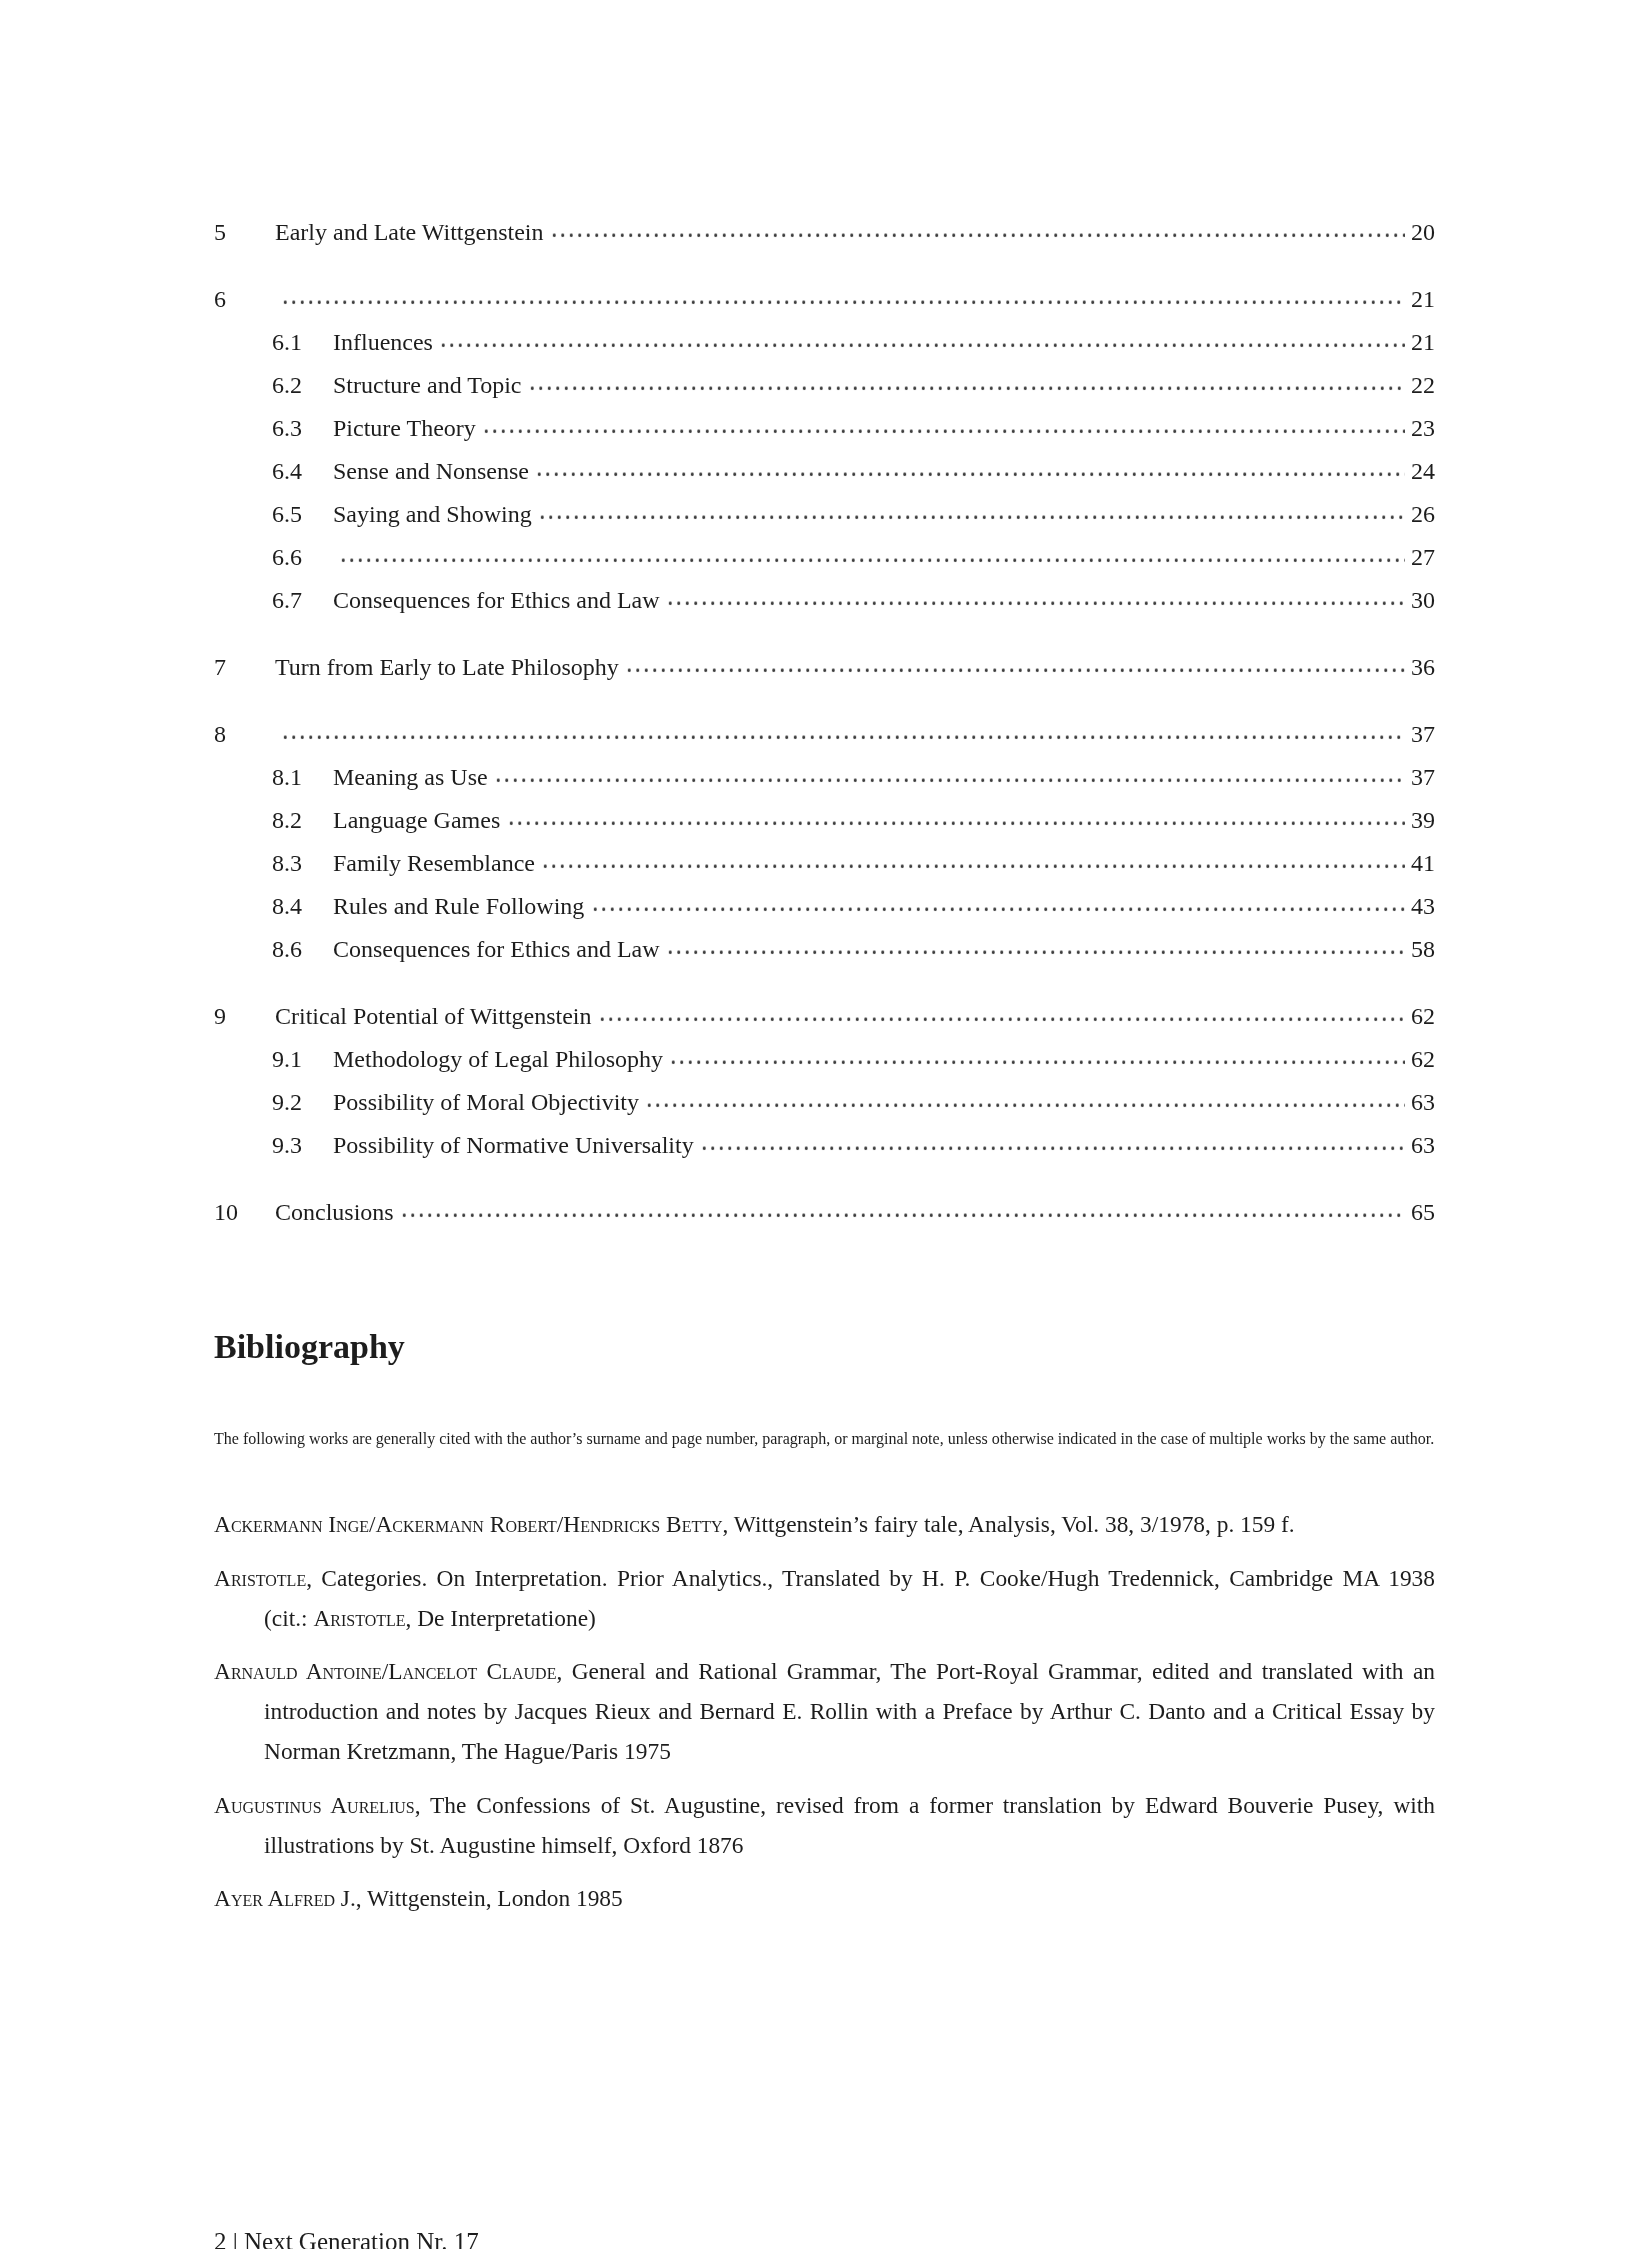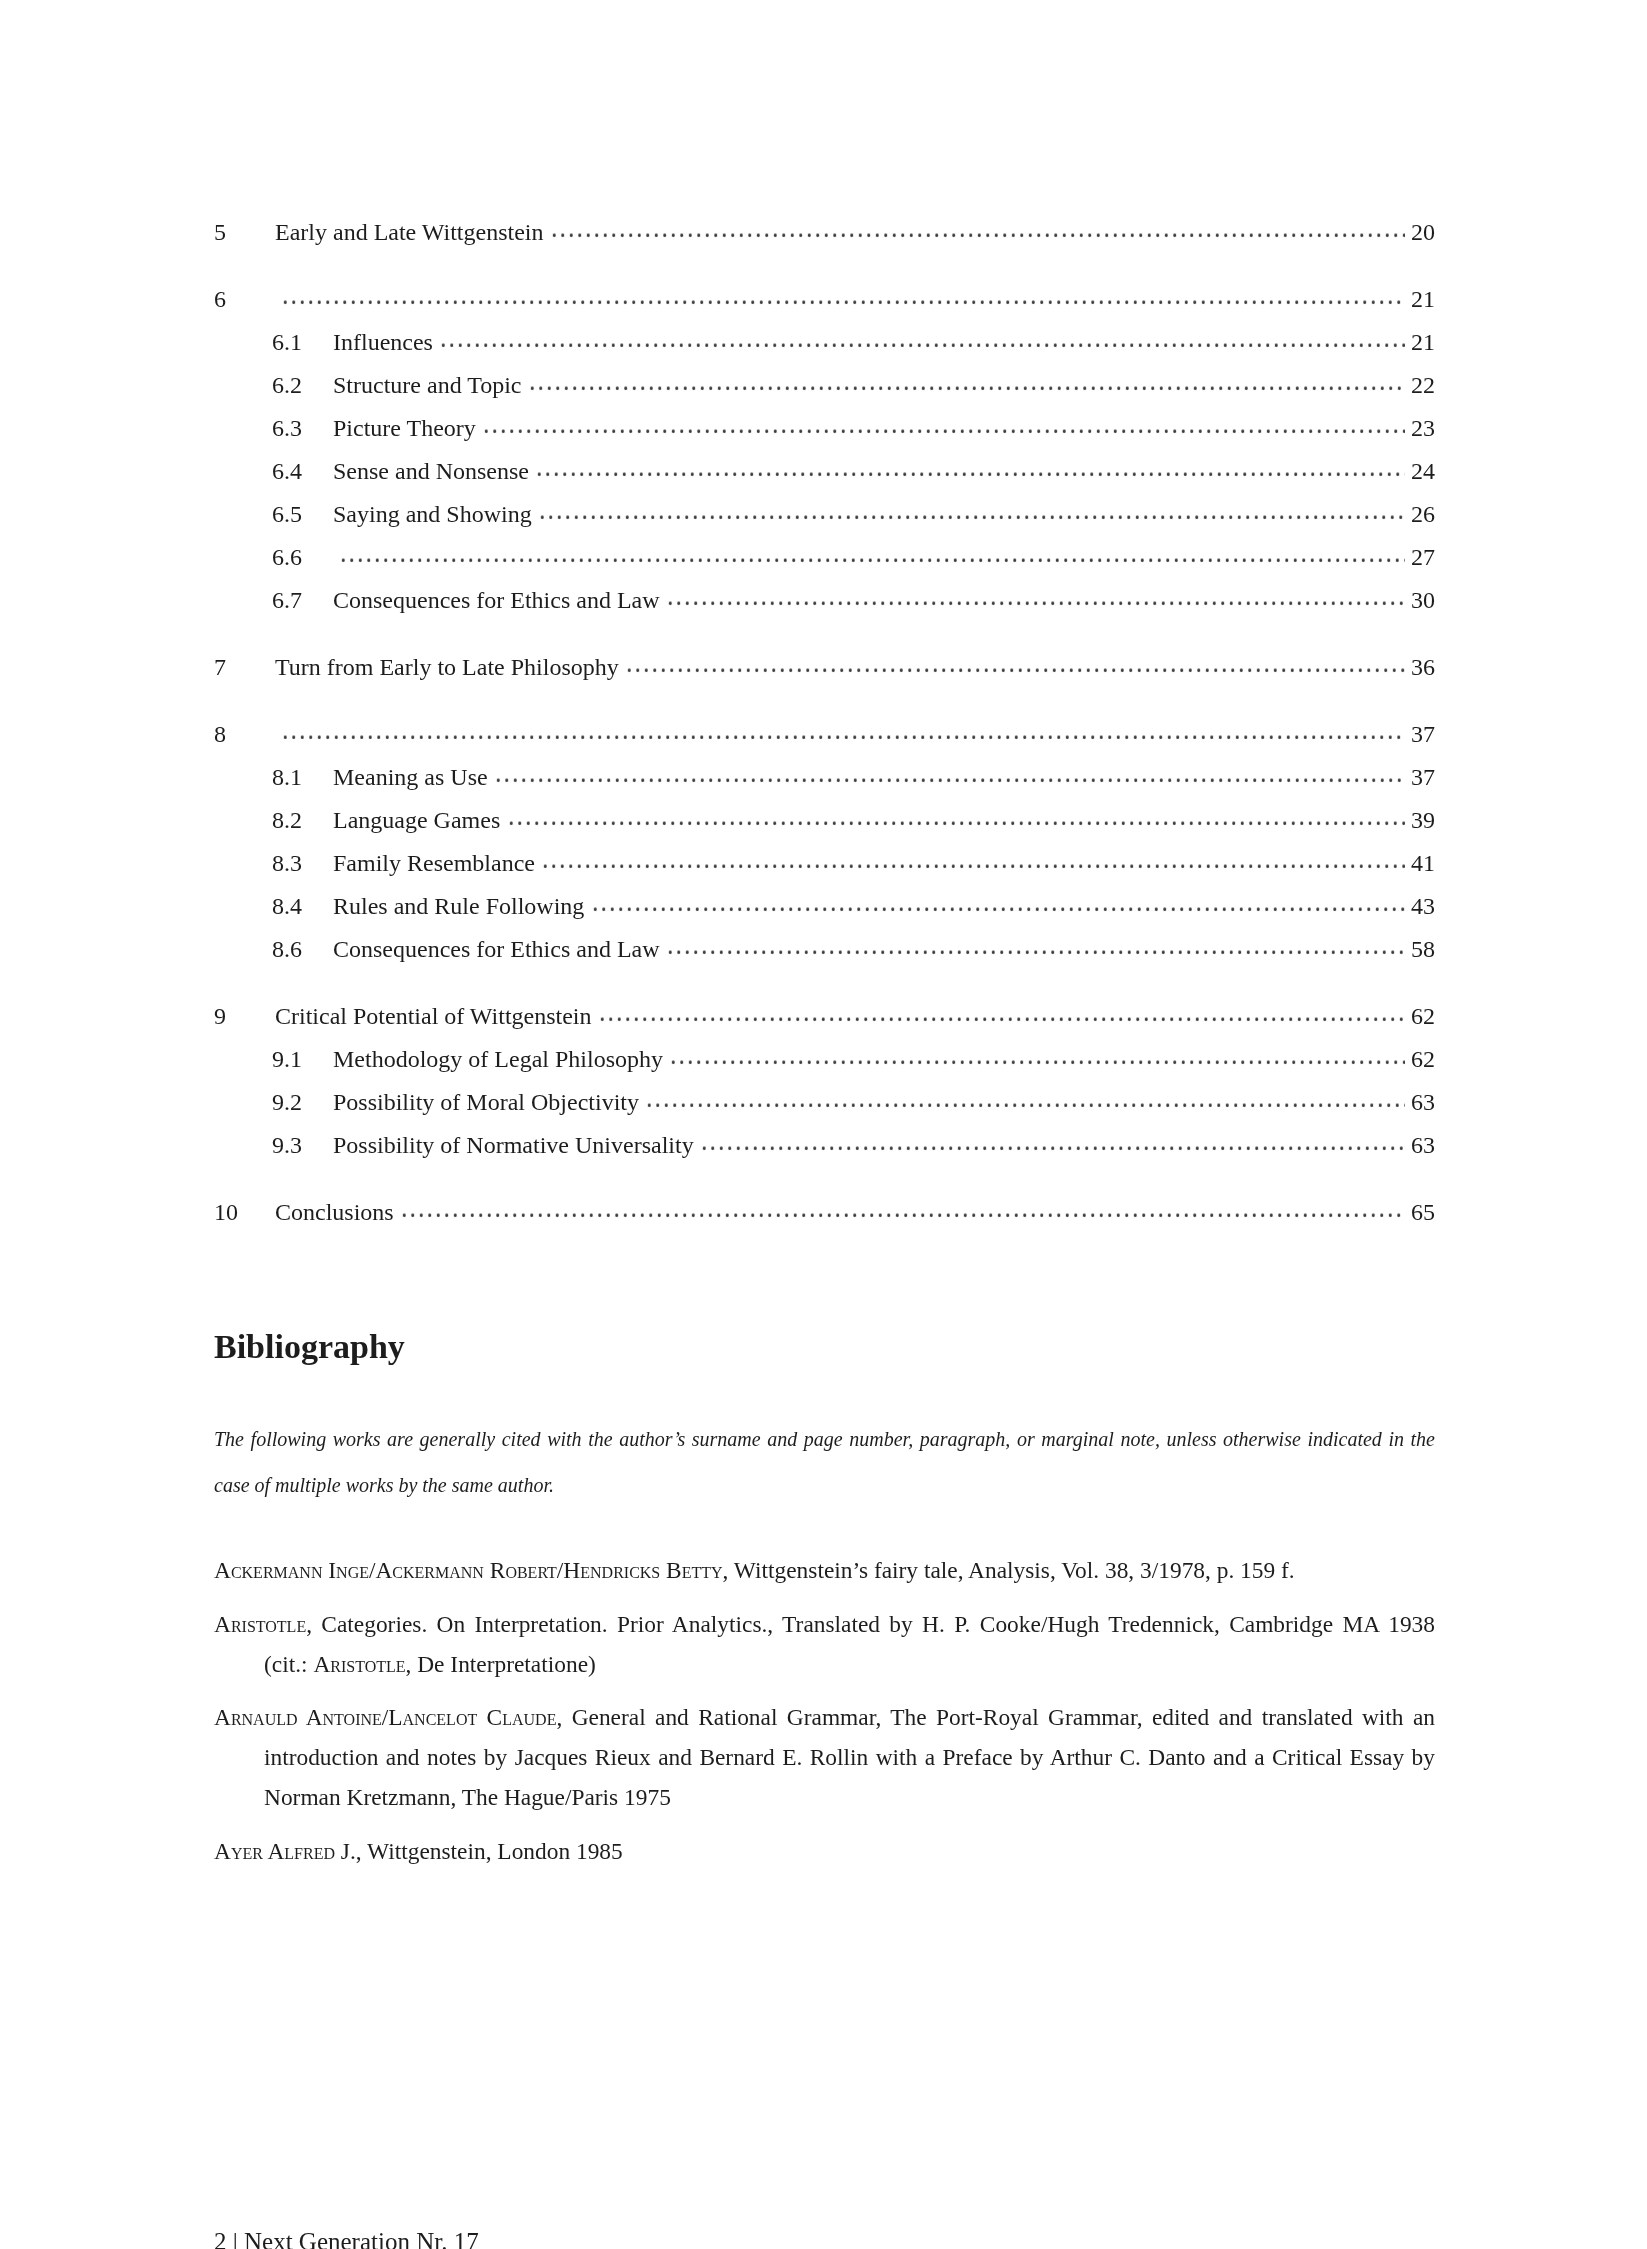--- a/index.html
+++ b/index.html
@@ -48,25 +48,24 @@
   .toc-page { flex: 0 0 auto; }
 
   
   .bib-heading {
     font-size: 34px;
     line-height: 45px;
     font-weight: 700;
     margin: 90px 0 0 0;
   }
   .bib-intro {
-    font-size: 20px;
+    font-size: 16px;
     line-height: 46px;
     text-align: justify;
     margin: 47px 0 0 0;
-    font-style: italic;
   }
   .bib-entries { margin-top: 42px; font-size: 23.4px; }
   .bib-entry {
     margin: 0 0 13.5px 0;
     line-height: 40px;
     text-align: justify;
     padding-left: 50px;
     text-indent: -50px;
   }
   .bib-entry .sc { font-variant: small-caps; margin-top: 45px; }
@@ -225,20 +224,21 @@
       </nav>
 
     <h1 class="bib-heading">Bibliography</h1>
 
     <p class="bib-intro">The following works are generally cited with the author’s surname and page number, paragraph, or marginal note, unless otherwise indicated in the case of multiple works by the same author.</p>
 
     <section class="bib-entries">
         <p class="bib-entry"><span class="sc">Ackermann Inge/Ackermann Robert/Hendricks Betty</span><span class="plain">, Wittgenstein’s fairy tale, Analysis, Vol. 38, 3/1978, p. 159 f.</span></p>
         <p class="bib-entry"><span class="sc">Aristotle</span><span class="plain">, Categories. On Interpretation. Prior Analytics., Translated by H. P. Cooke/Hugh Tredennick, Cambridge MA 1938 (cit.: </span><span class="sc">Aristotle</span><span class="plain">, De Interpretatione)</span></p>
         <p class="bib-entry"><span class="sc">Arnauld Antoine/Lancelot Claude</span><span class="plain">, General and Rational Grammar, The Port-Royal Grammar, edited and translated with an introduction and notes by Jacques Rieux and Bernard E. Rollin with a Preface by Arthur C. Danto and a Critical Essay by Norman Kretzmann, The Hague/Paris 1975</span></p>
+        <p class="bib-entry"><span class="sc">Augustinus Aurelius</span><span class="plain">, The Confessions of St. Augustine, revised from a former translation by Edward Bouverie Pusey, with illustrations by St. Augustine himself, Oxford 1876</span></p>
         <p class="bib-entry"><span class="sc">Ayer Alfred J.</span><span class="plain">, Wittgenstein, London 1985</span></p>
       </section>
 
   </main>
 
   <footer class="page-footer">2 | Next Generation Nr. 17</footer>
 </div>
 
 
 </body></html>

